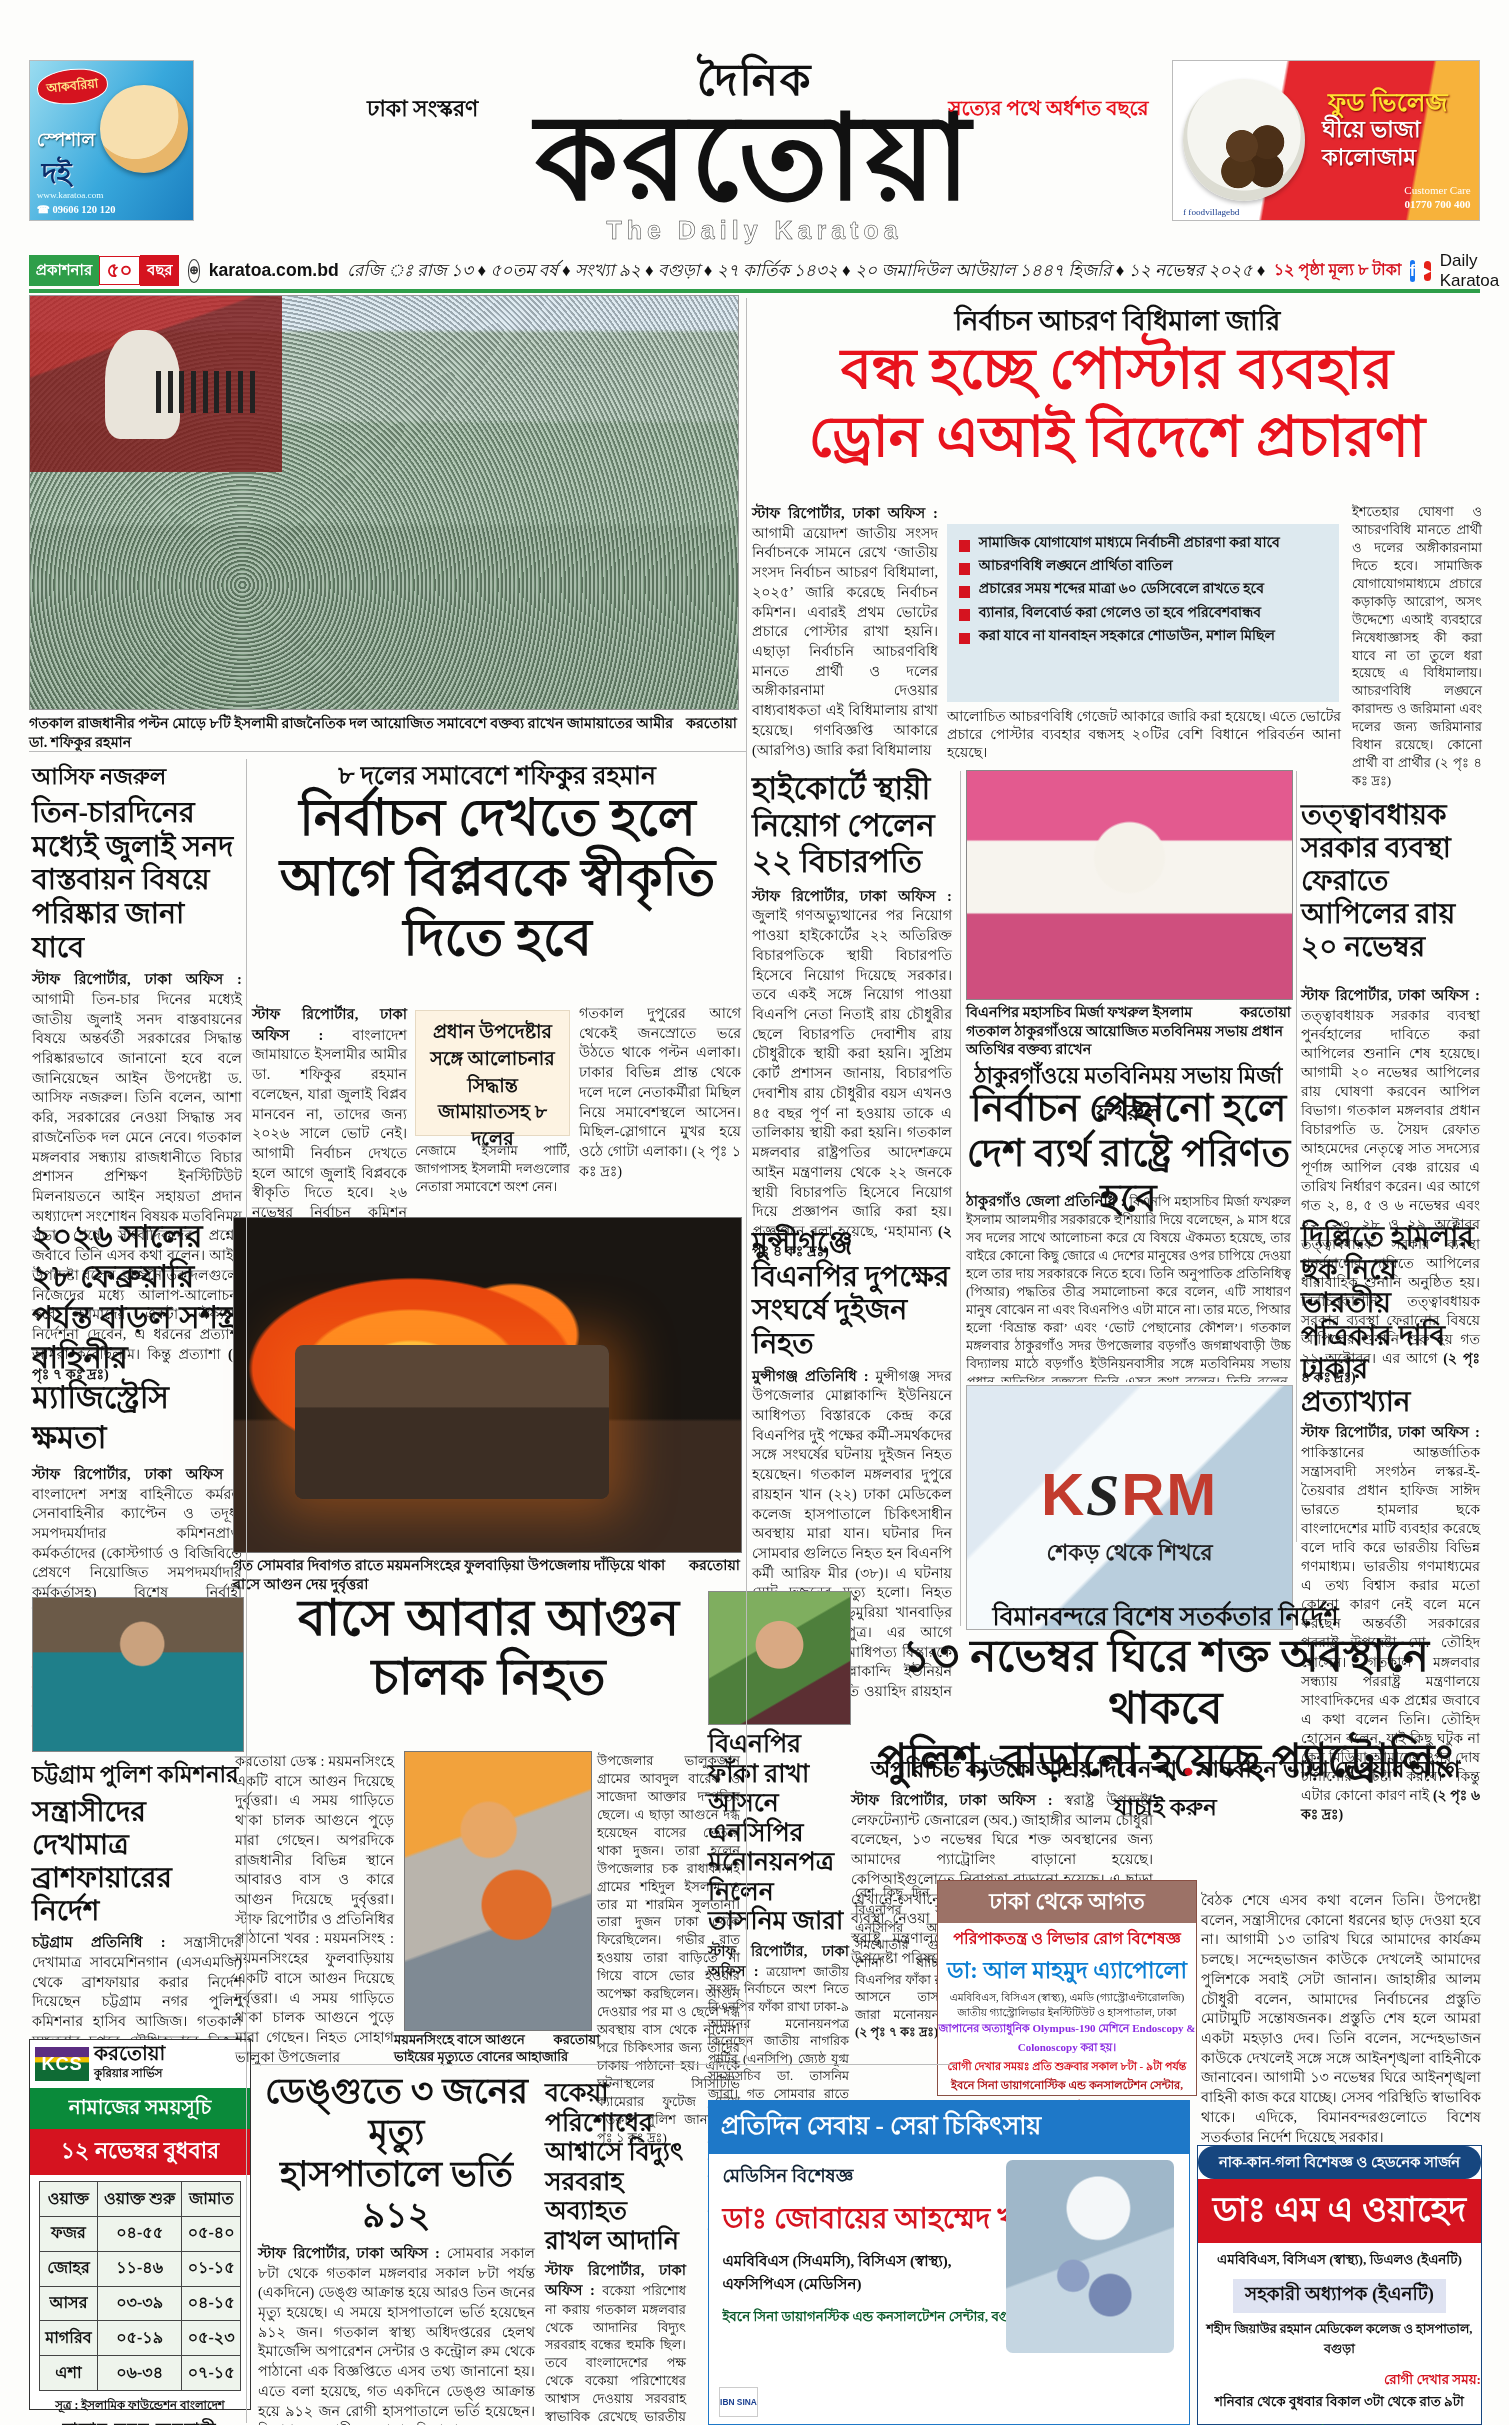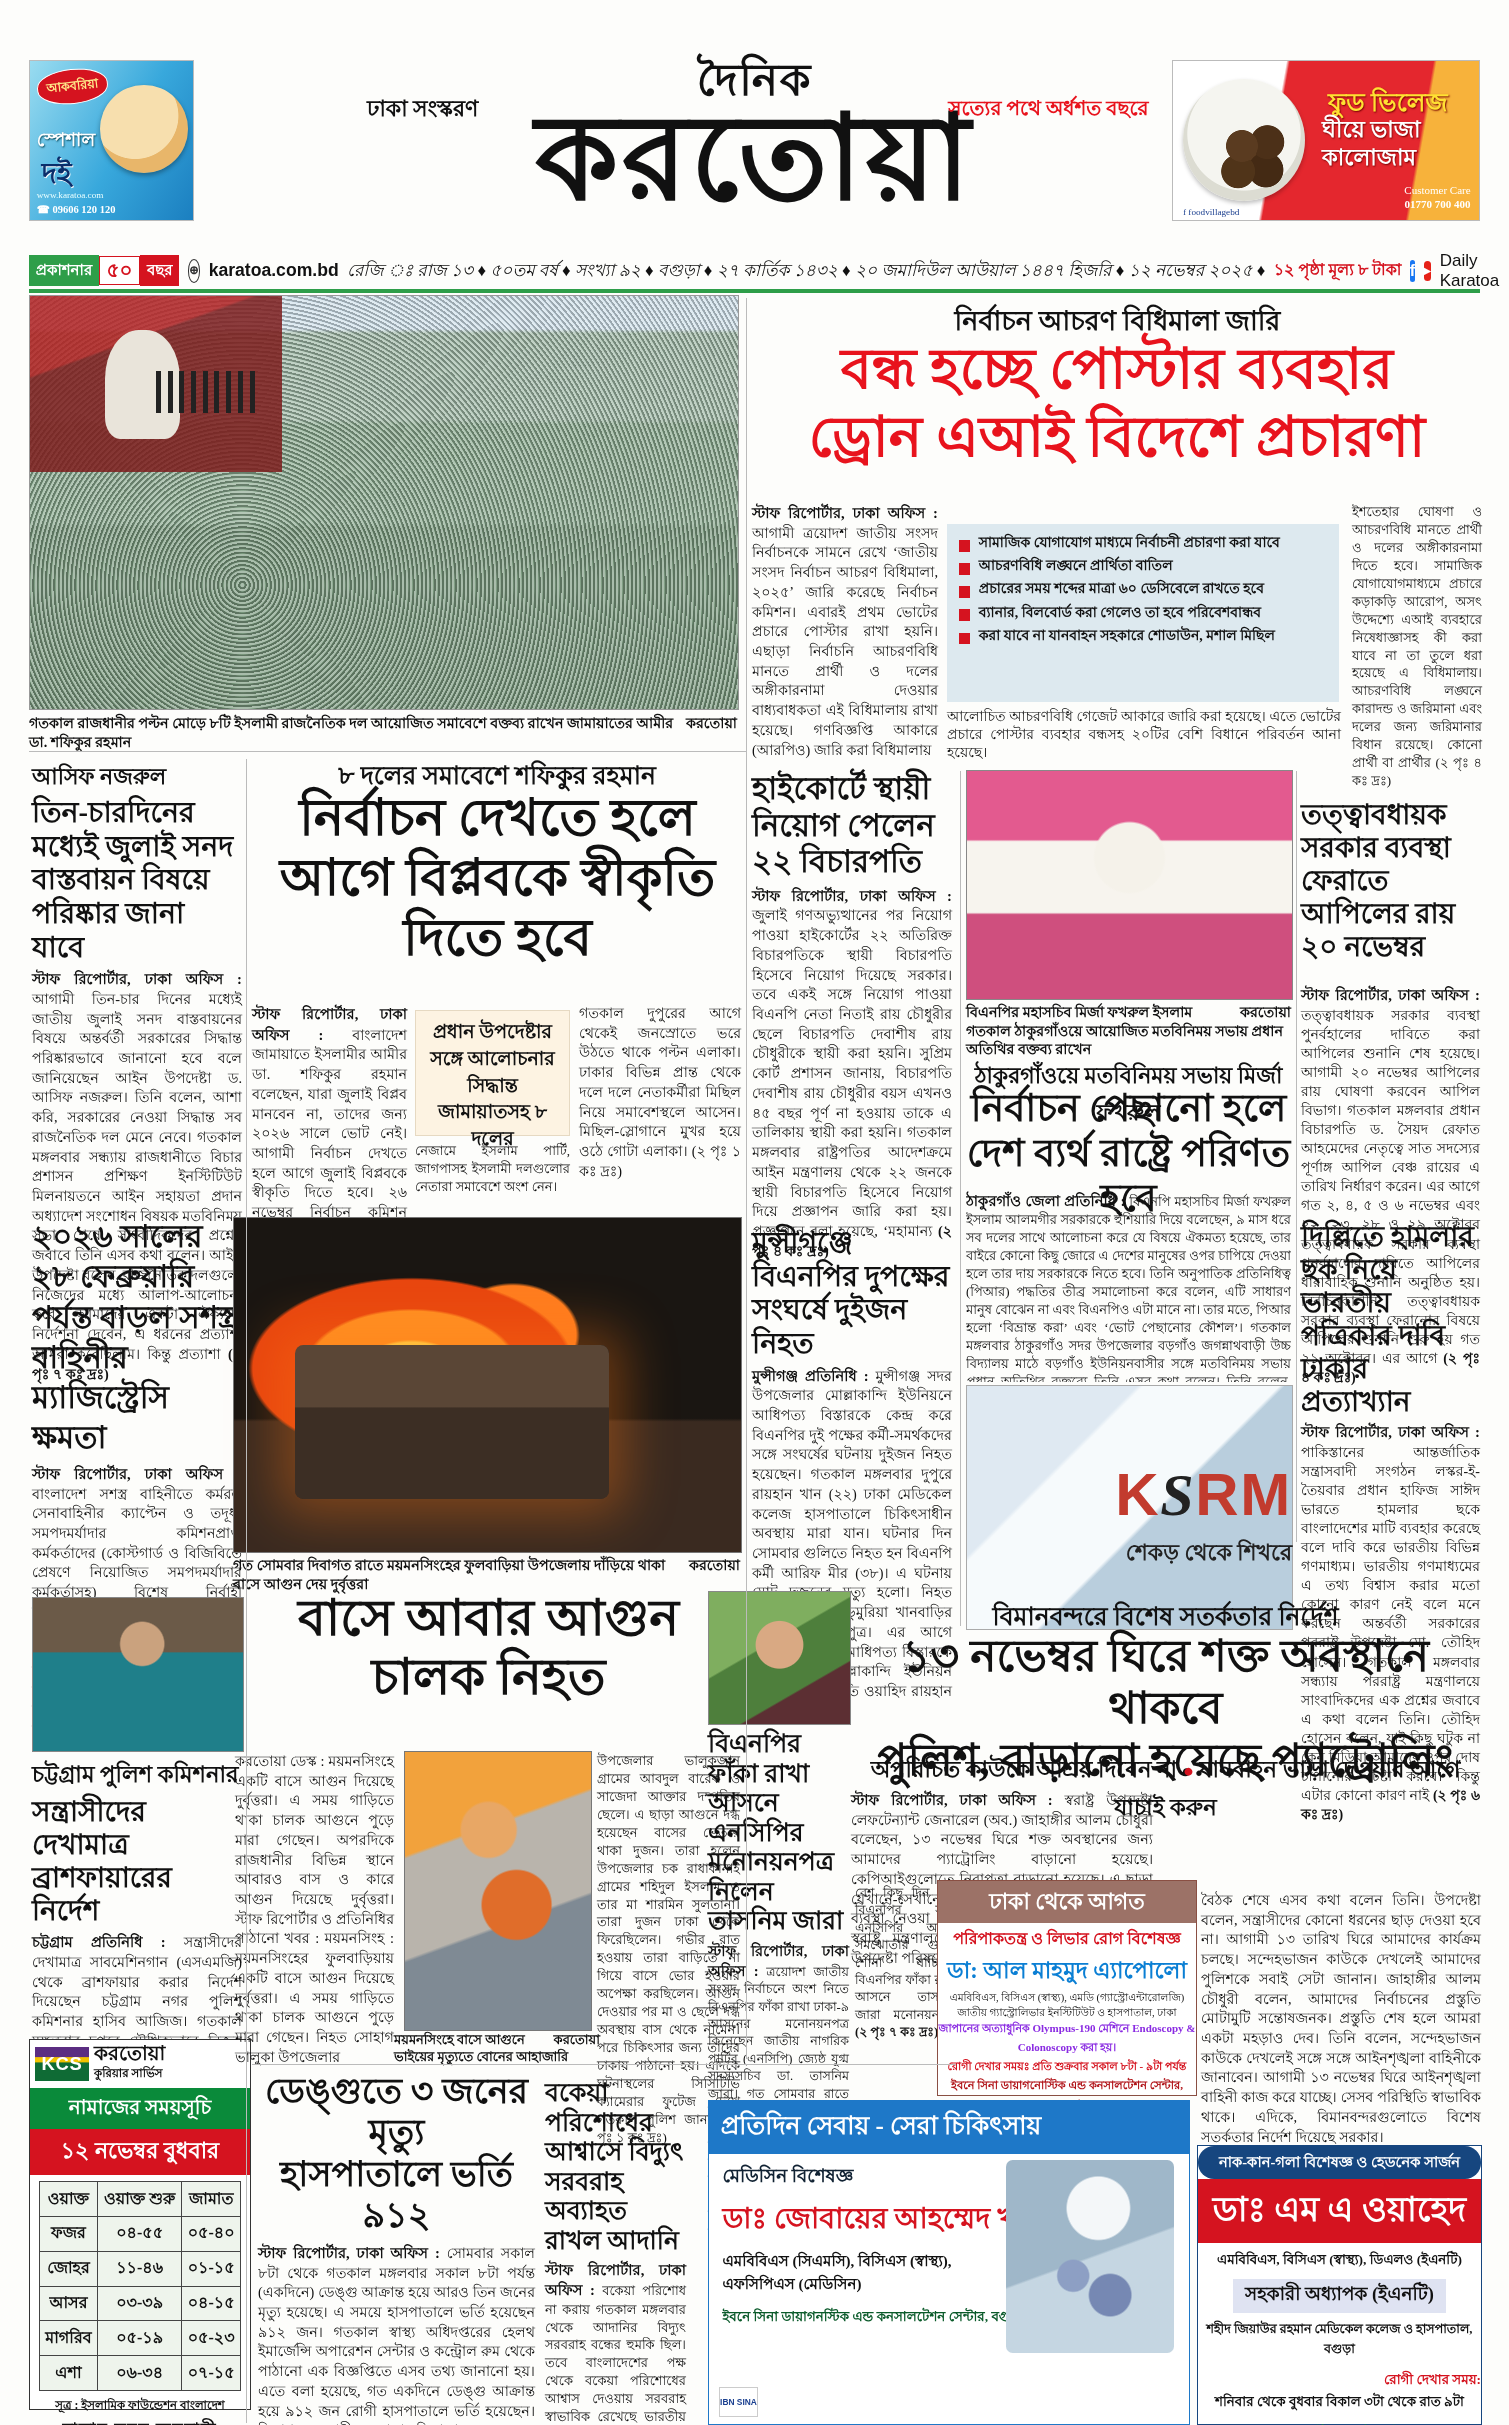--- a/index.html
+++ b/index.html
@@ -117,21 +117,21 @@
   
   #highcourt{left:752px;top:771px;width:200px;}
   #highcourt .hl{font-size:31px;}
   #munshi{left:752px;top:1226px;width:200px;}
   #munshi .hl{font-size:28.5px;}
   #cap-fakhrul{left:966px;top:1003px;width:325px;}
   #fakh-kicker{left:966px;top:1058px;width:325px;font-size:22px;}
   #fakh-hl{left:964px;top:1086px;width:329px;font-size:38px;text-align:center;}
   #fakh-body{left:966px;top:1191px;width:325px;height:191px;}
   #ksrm{left:966px;top:1385px;width:325px;height:243px;border:0.8px solid #aaa;background:
-    linear-gradient(135deg,#dfe9f2 0 30%,#f6fafc 31% 55%,#b9cedd 56% 100%);text-align:right;}
+    linear-gradient(135deg,#dfe9f2 0 30%,#f6fafc 31% 55%,#b9cedd 56% 100%);text-align:center;}
   .ksrm-word{margin-top:74px;font-family:"Liberation Sans",sans-serif;font-weight:bold;font-size:60px;color:#c23b2e;letter-spacing:1.7px;}
   .ksrm-word .s{color:#222;font-family:"Liberation Serif",serif;font-style:italic;}
   .ksrm-tag{font-size:22px;font-weight:bold;color:#222;margin-top:5px;}
   
   #caretaker{left:1301px;top:798px;width:179px;}
   #caretaker .hl{font-size:28px;}
   #delhi{left:1301px;top:1220px;width:179px;}
   #delhi .hl{font-size:28px;}
   .rr-body{font-size:14px;line-height:1.36;text-align:justify;}
   
@@ -204,20 +204,21 @@
     <div class="akb-txt2">দই</div>
     <div class="akb-web">www.karatoa.com</div>
     <div class="akb-ph">☎ 09606 120 120</div>
   </div>
 
   <div class="abs" id="masthead">
     <div class="m-edition">ঢাকা সংস্করণ</div>
     <div class="m-tagline">সত্যের পথে অর্ধশত বছরে</div>
     <div class="m-top">দৈনিক</div>
     <div class="m-main">করতোয়া</div>
+    <div class="m-en">The Daily Karatoa</div>
   </div>
 
   <div class="abs ad-box" id="ad-tr">
     <div class="fv-plate">
         <div class="fv-sweets"></div>
       </div>
     <div class="fv-t1">ফুড ভিলেজ</div>
     <div class="fv-t2">ঘীয়ে ভাজা কালোজাম</div>
     <div class="fv-cc">
       <span>Customer Care</span><br>

